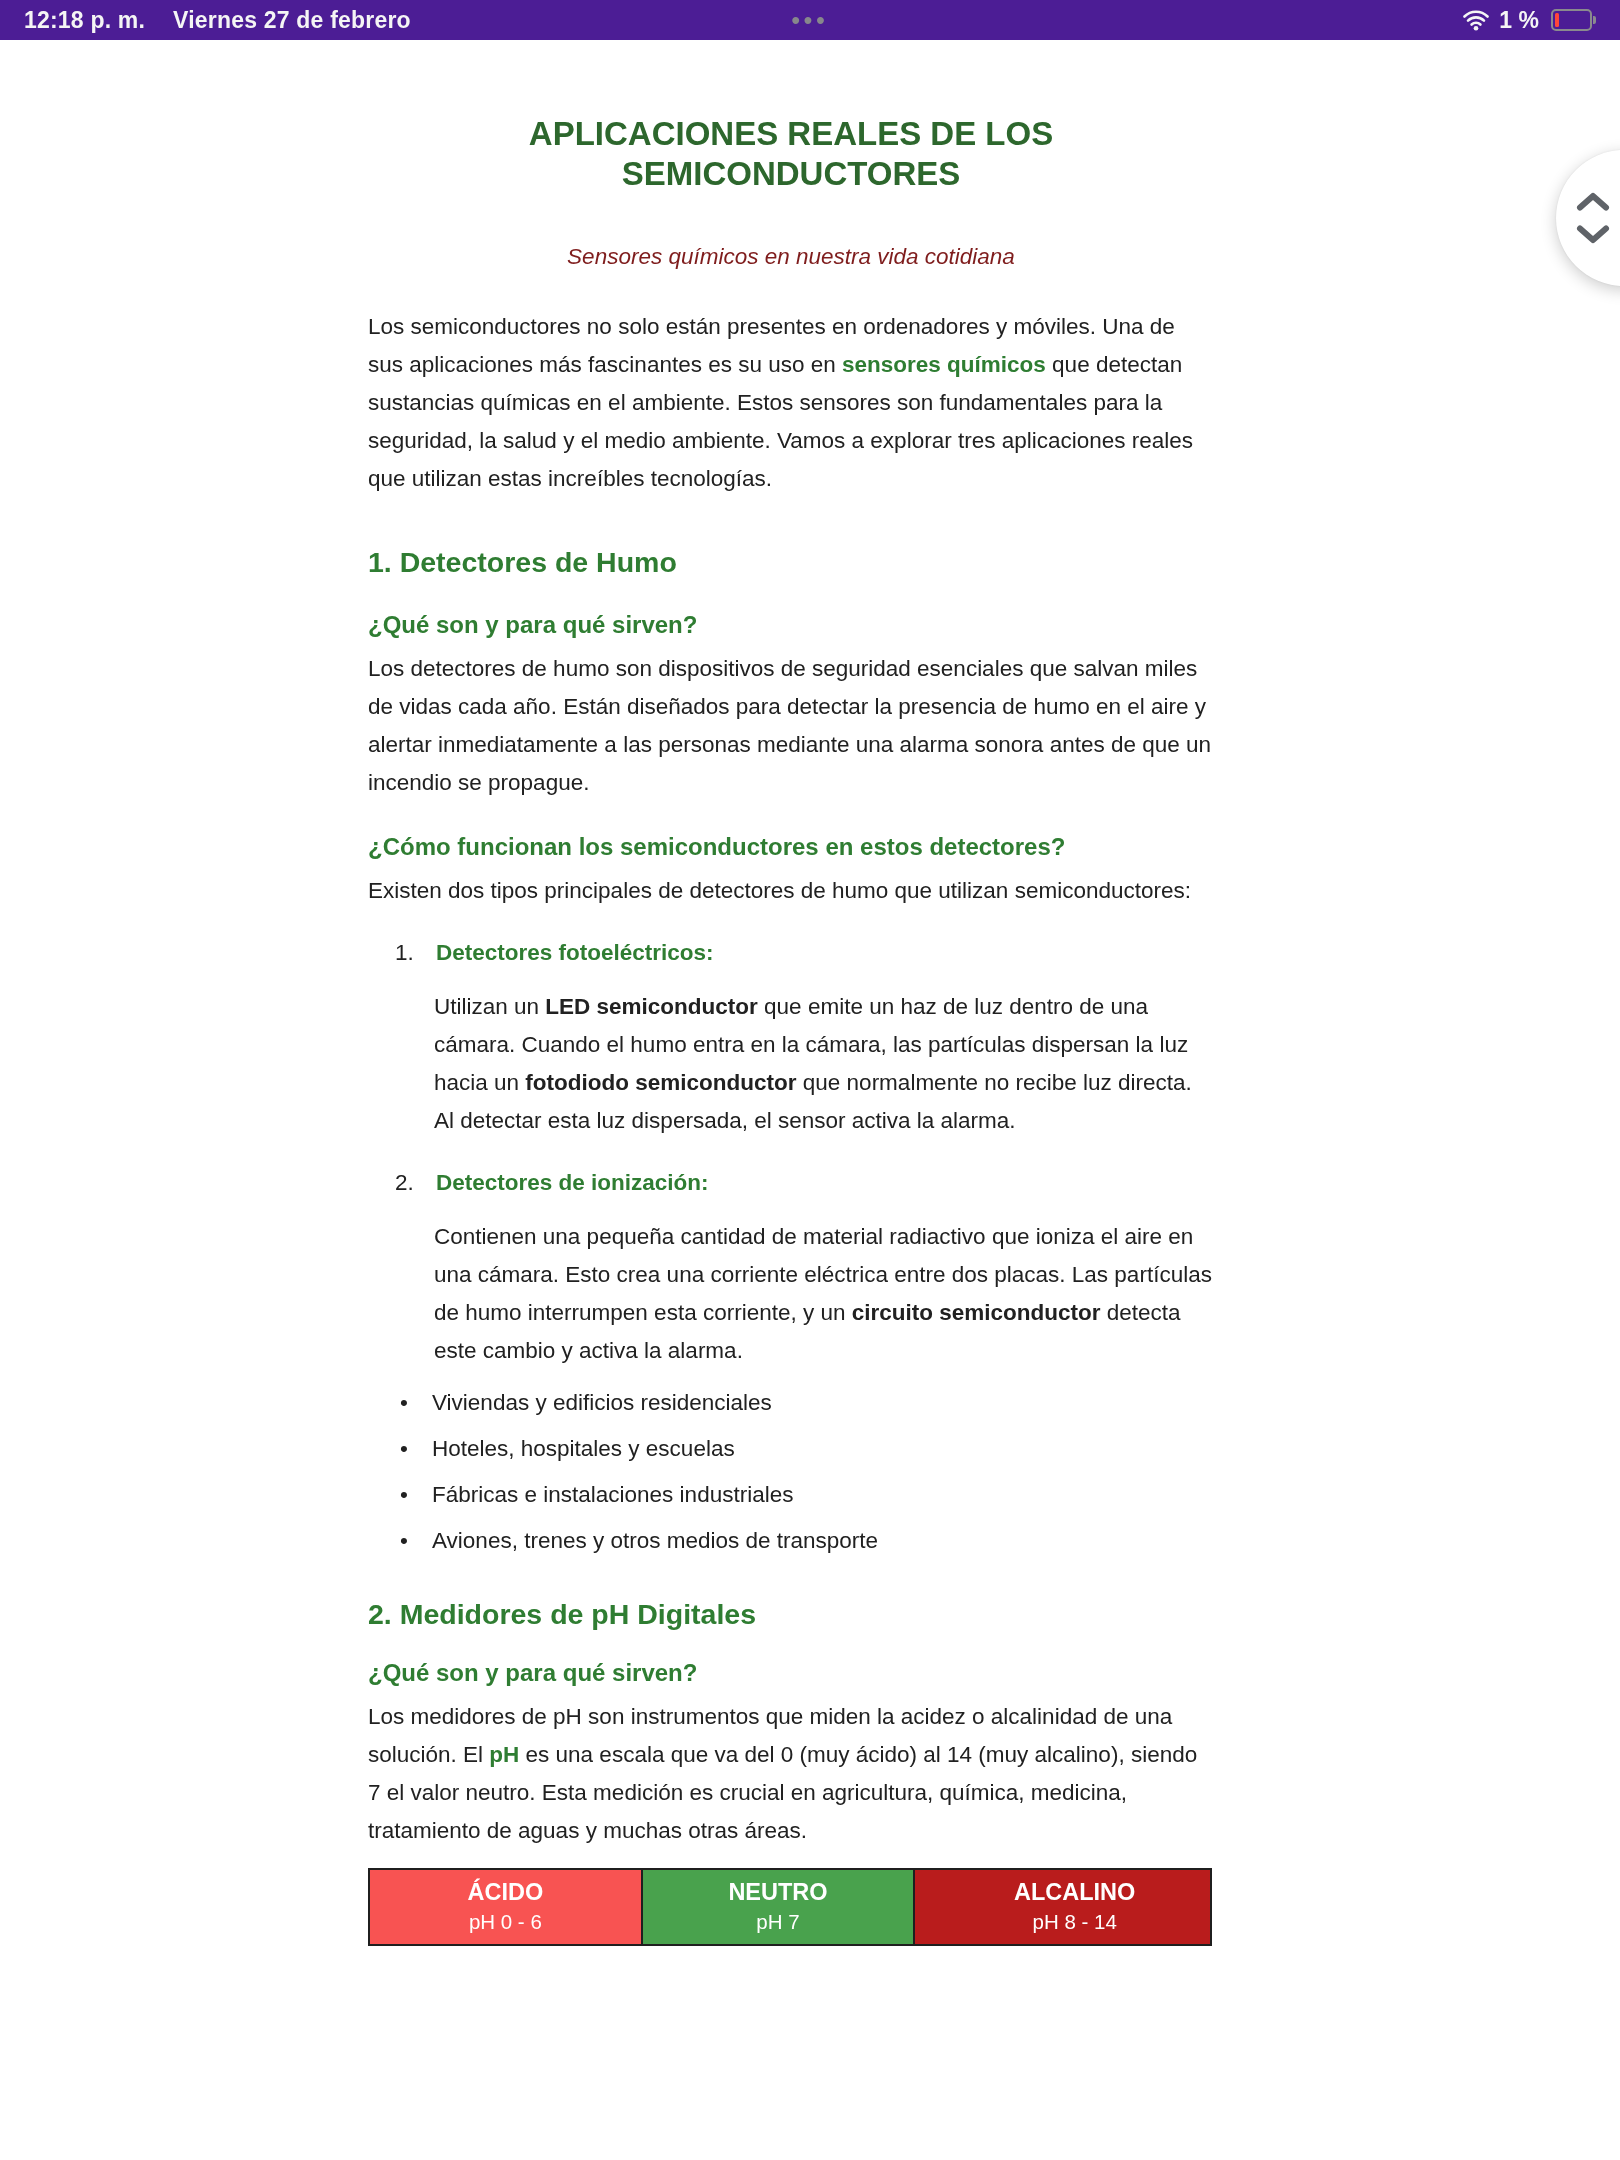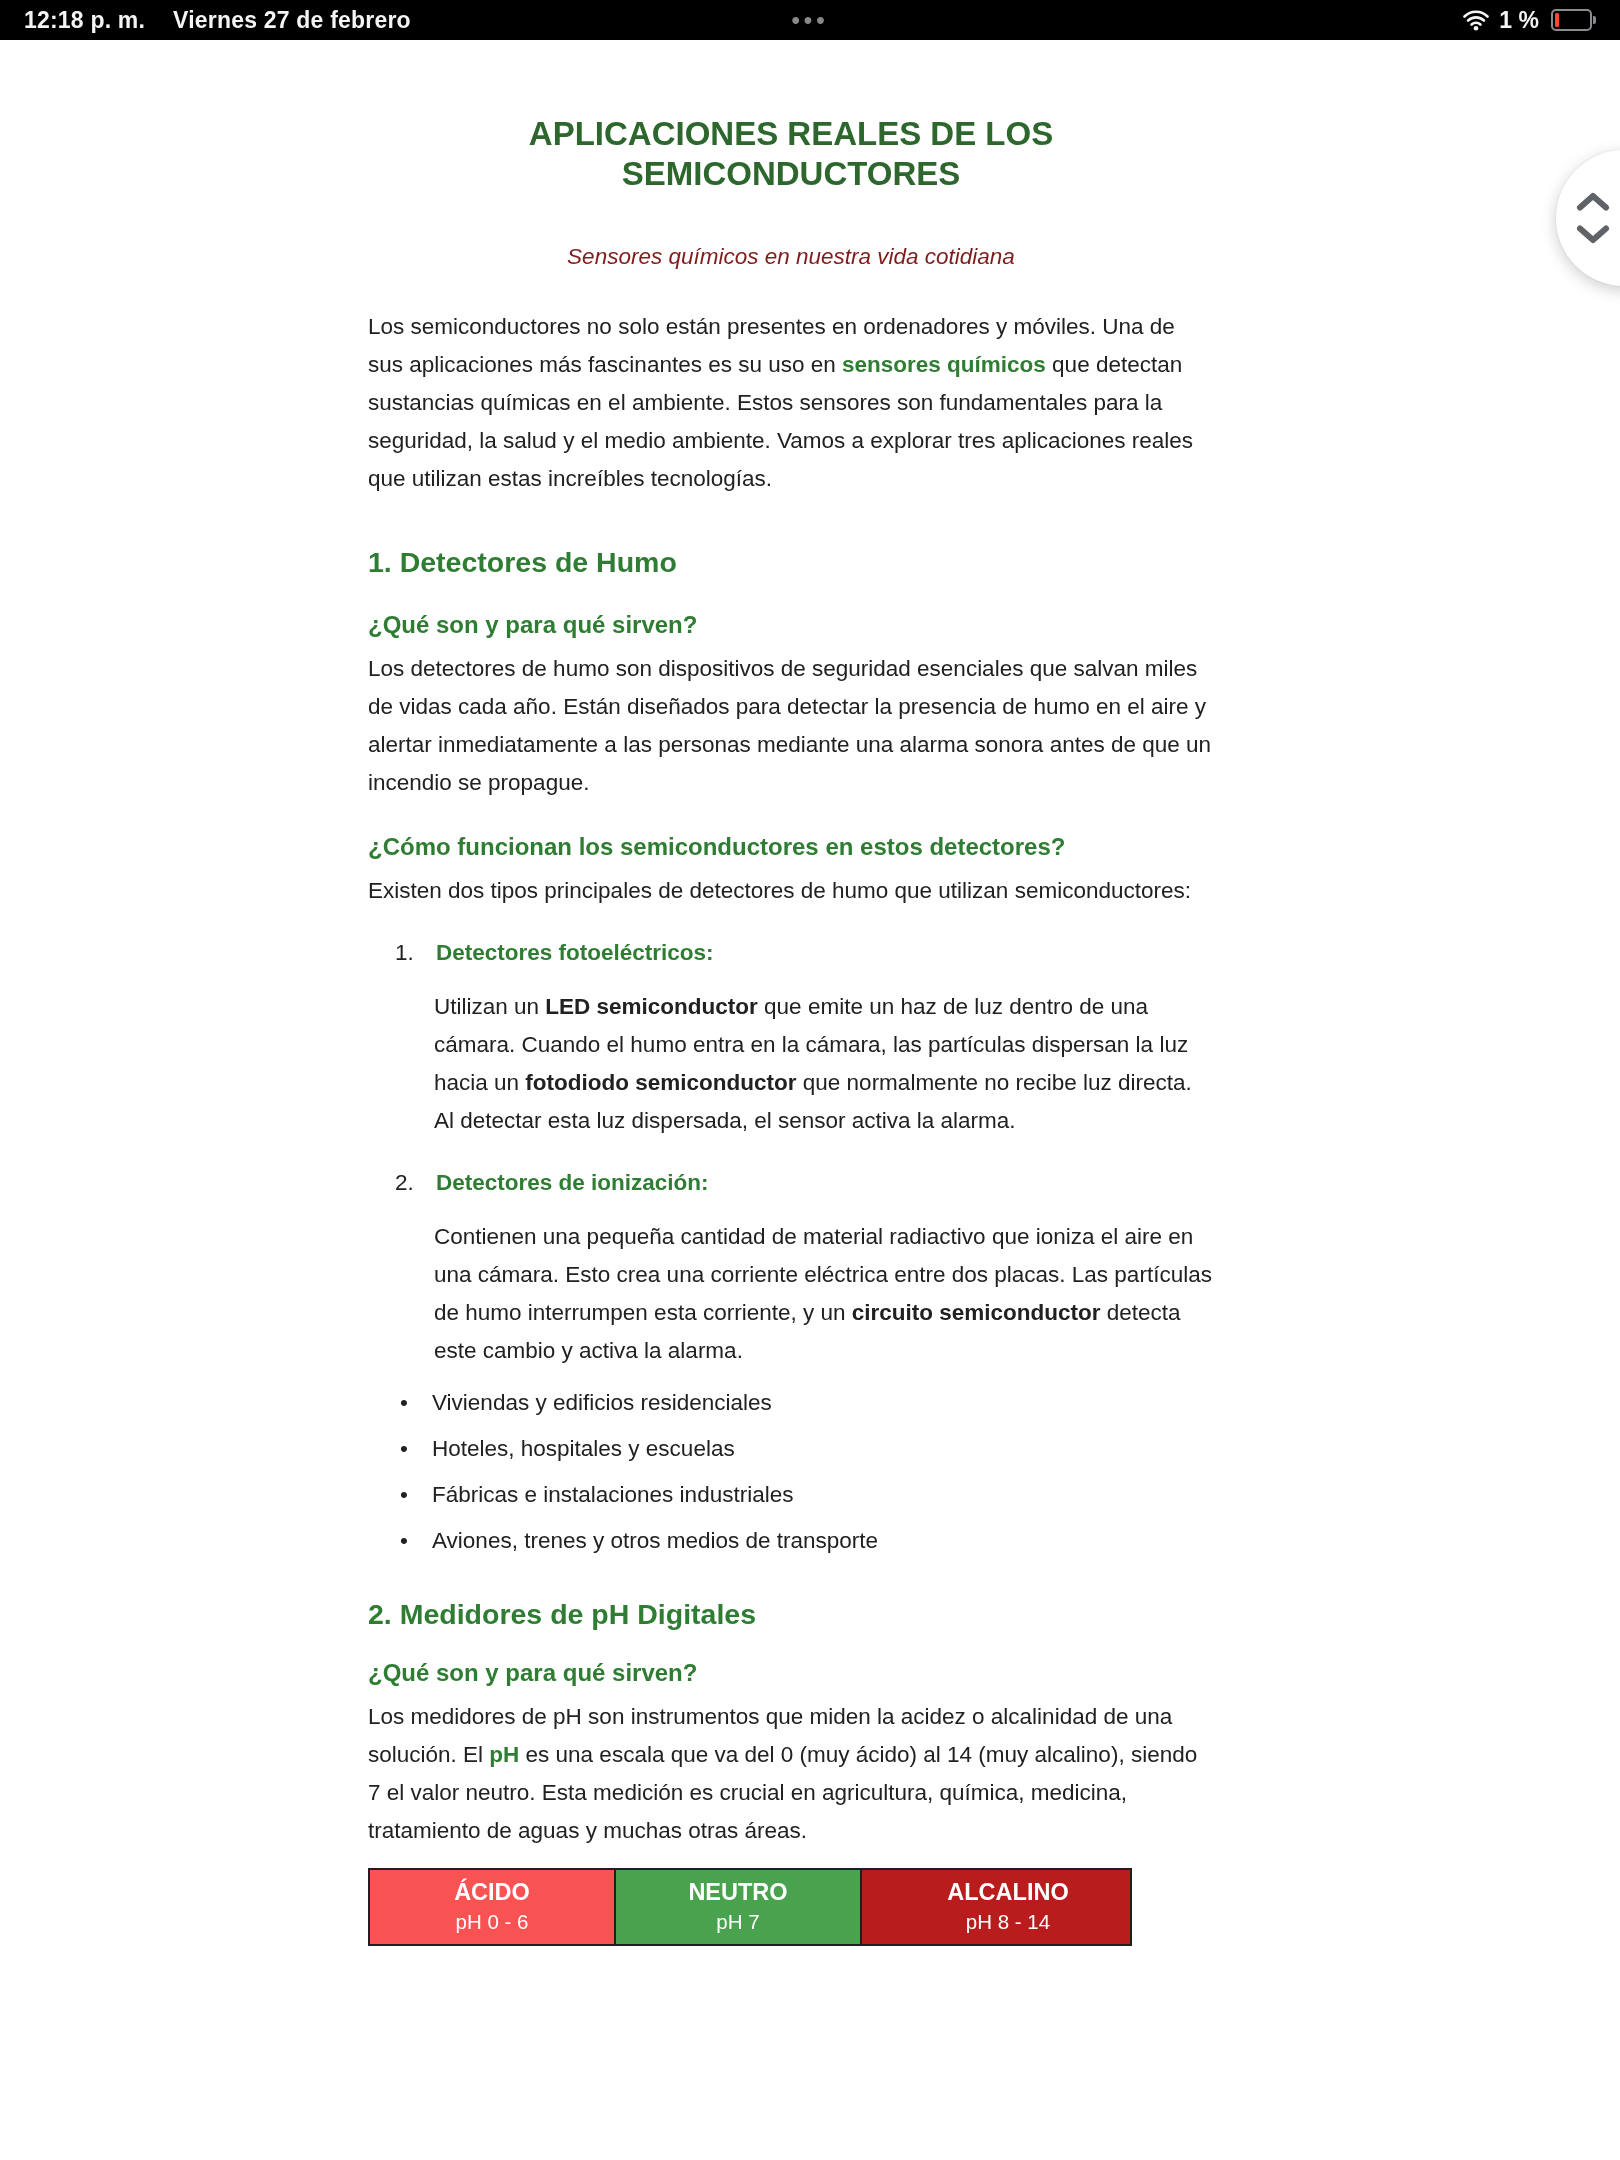--- a/index.html
+++ b/index.html
@@ -2,21 +2,21 @@
 <html><head>
 <meta charset="utf-8">
 <style>
   html,body{margin:0;padding:0;background:#e8e8e8;}
   .screen{
     position:relative;width:1620px;height:2160px;background:#ffffff;
     overflow:hidden;font-family:"Liberation Sans", sans-serif;margin:0 auto;
   }
   
   .status-bar{
-    position:absolute;top:0;left:0;width:100%;height:40px;background:#000000;
+    position:absolute;top:0;left:0;width:100%;height:40px;background:#4c1d95;
     color:#f5f5f5;display:flex;align-items:center;justify-content:space-between;
     padding:12px 24px;box-sizing:border-box;font-size:23px;font-weight:600;
   }
   .status-left{display:flex;align-items:center;gap:28px;letter-spacing:.2px;}
   .status-center{position:absolute;left:50%;top:0;height:40px;transform:translateX(-50%);
     display:flex;align-items:center;}
   .dots{color:#87878c;font-size:24px;letter-spacing:4px;line-height:40px;font-weight:bold;}
   .status-right{display:flex;align-items:center;gap:9px;}
   .wifi{display:flex;align-items:center;}
   .battery{display:flex;align-items:center;margin-left:3px;}
@@ -45,21 +45,21 @@
   .oitem{margin-top:24px;display:flex;}
   .oitem.second{margin-top:24px;}
   .onum{display:inline-block;width:41px;margin-left:27px;}
   .otitle{color:#2f7d32;font-weight:bold;}
   .indent{margin:16px 0 0 66px;}
   .bullets{list-style:none;margin:14px 0 0;padding:0;}
   .bullets li{display:flex;margin-top:8px;}
   .blt{display:inline-block;width:32px;margin-left:32px;text-align:left;}
   
   .ph-table{
-    margin-top:18px;display:flex;width:764px;box-sizing:border-box;
+    margin-top:18px;display:flex;width:844px;box-sizing:border-box;
     border:2px solid #1f1f1f;
   }
   .ph-cell{flex:1;text-align:center;color:#ffffff;padding:7px 0 9px;border-left:2px solid #1f1f1f;}
   .ph-cell:first-child{border-left:none;}
   .ph-label{font-weight:bold;font-size:23.5px;line-height:31px;}
   .ph-range{font-size:20.5px;line-height:27px;}
   
   .scroll-widget{
     position:absolute;left:1556px;top:150px;width:136px;height:136px;background:#ffffff;
     border-radius:50%;box-shadow:0 4px 16px rgba(0,0,0,.2), 0 0 2px rgba(0,0,0,.08);

